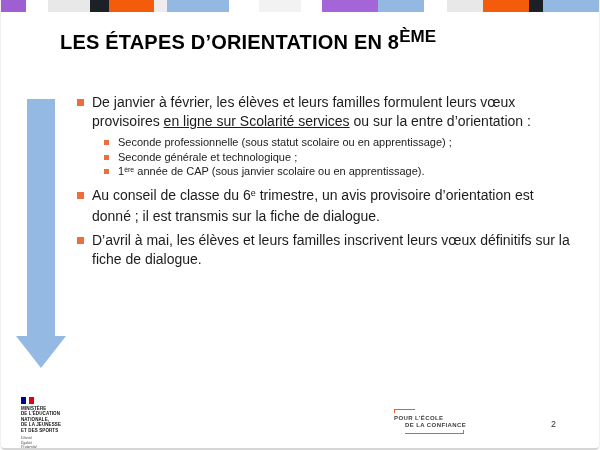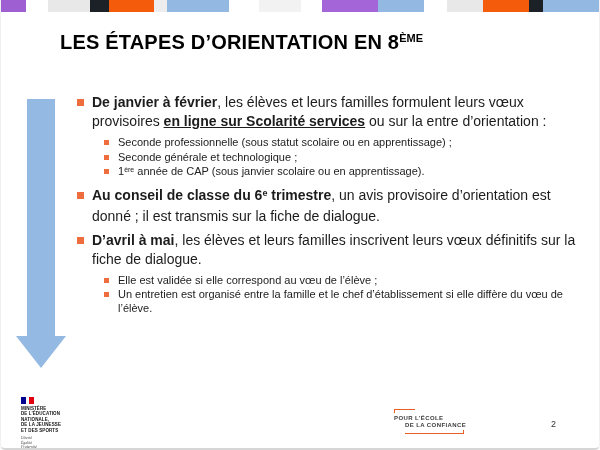--- a/index.html
+++ b/index.html
@@ -6,32 +6,32 @@
   .slide {
     width:600px; height:450px; position:relative; background:#fff;
     font-family:"Liberation Sans", sans-serif; overflow:hidden; box-sizing:border-box;
     border-bottom:2px solid #d6d6d6; border-left:1px solid #f0f0f0; border-right:1px solid #f0f0f0;
     border-radius:0 0 5px 5px;
   }
   .topbar { position:absolute; top:0; left:0; width:600px; height:12px; display:flex; }
   .topbar > div { height:12px; flex:0 0 auto; }
 
   .title { position:absolute; left:59px; top:31px; font-size:20px; font-weight:bold; color:#000; letter-spacing:0.2px; white-space:nowrap; }
-  .title .sup { font-size:11px; position:relative; top:-7px; letter-spacing:0; }
+  .title .sup { font-size:17px; position:relative; top:-7px; letter-spacing:0; }
 
   .arrow-wrap { position:absolute; left:15px; top:99px; width:50px; height:270px; }
 
   .content { position:absolute; left:75px; top:93px; width:500px; color:#1c1c1c; }
   .mb { position:relative; padding-left:16px; font-size:14px; line-height:19px; margin-bottom:5px; }
   .sq { position:absolute; left:1px; top:6px; width:7px; height:7px; background:var(--bullet); }
   .subs { margin:2px 0 6px 28px; }
   .sb { position:relative; padding-left:14px; font-size:11px; line-height:13.5px; margin-bottom:1px; }
   .sb .sq { width:5px; height:5px; top:4px; left:0; }
-  .bold { font-weight:bold; }
-  .link { font-weight:bold; text-decoration:underline; color:inherit; }
+  .bold { font-weight:normal; }
+  .link { font-weight:normal; text-decoration:underline; color:inherit; }
   .supe { font-size:9px; position:relative; top:-4px; }
   .sb .supe { font-size:7px; top:-3px; }
 
   .ministry { position:absolute; left:20px; top:397px; }
   .flag { display:flex; height:7px; width:13px; margin-bottom:2px; }
   .flag .b { width:5px; background:var(--flag_blue); }
   .flag .w { width:3px; background:#fff; }
   .flag .r { width:5px; background:var(--flag_red); }
   .ministry .line { font-size:4.5px; font-weight:bold; line-height:5.4px; color:#111; letter-spacing:0.1px; }
   .motto { margin-top:3px; font-style:italic; font-size:3.8px; line-height:4.6px; color:#444; font-family:"Liberation Serif", serif; }
@@ -100,30 +100,20 @@
     <div class="mb">
       <span class="sq"></span>
       <span class="bold">Au conseil de classe du 6</span><span class="bold supe">e</span><span class="bold"> trimestre</span><span>, un avis provisoire d’orientation est donné ; il est transmis sur la fiche de dialogue.</span>
     </div>
 
     <div class="mb">
       <span class="sq"></span>
       <span class="bold">D’avril à mai</span><span>, les élèves et leurs familles inscrivent leurs vœux définitifs sur la fiche de dialogue.</span>
     </div>
 
-    <div class="subs">
-      <div class="sb">
-        <span class="sq"></span>
-        <span>Elle est validée si elle correspond  au vœu de l’élève ;</span>
-      </div>
-      <div class="sb">
-        <span class="sq"></span>
-        <span>Un entretien est organisé entre la famille et le chef d’établissement si elle diffère du vœu de l’élève.</span>
-      </div>
-    </div>
 
 
   </div>
 
   <div class="ministry">
     <div class="flag">
       <div class="b"></div>
         <div class="w"></div>
         <div class="r"></div>
     </div>

